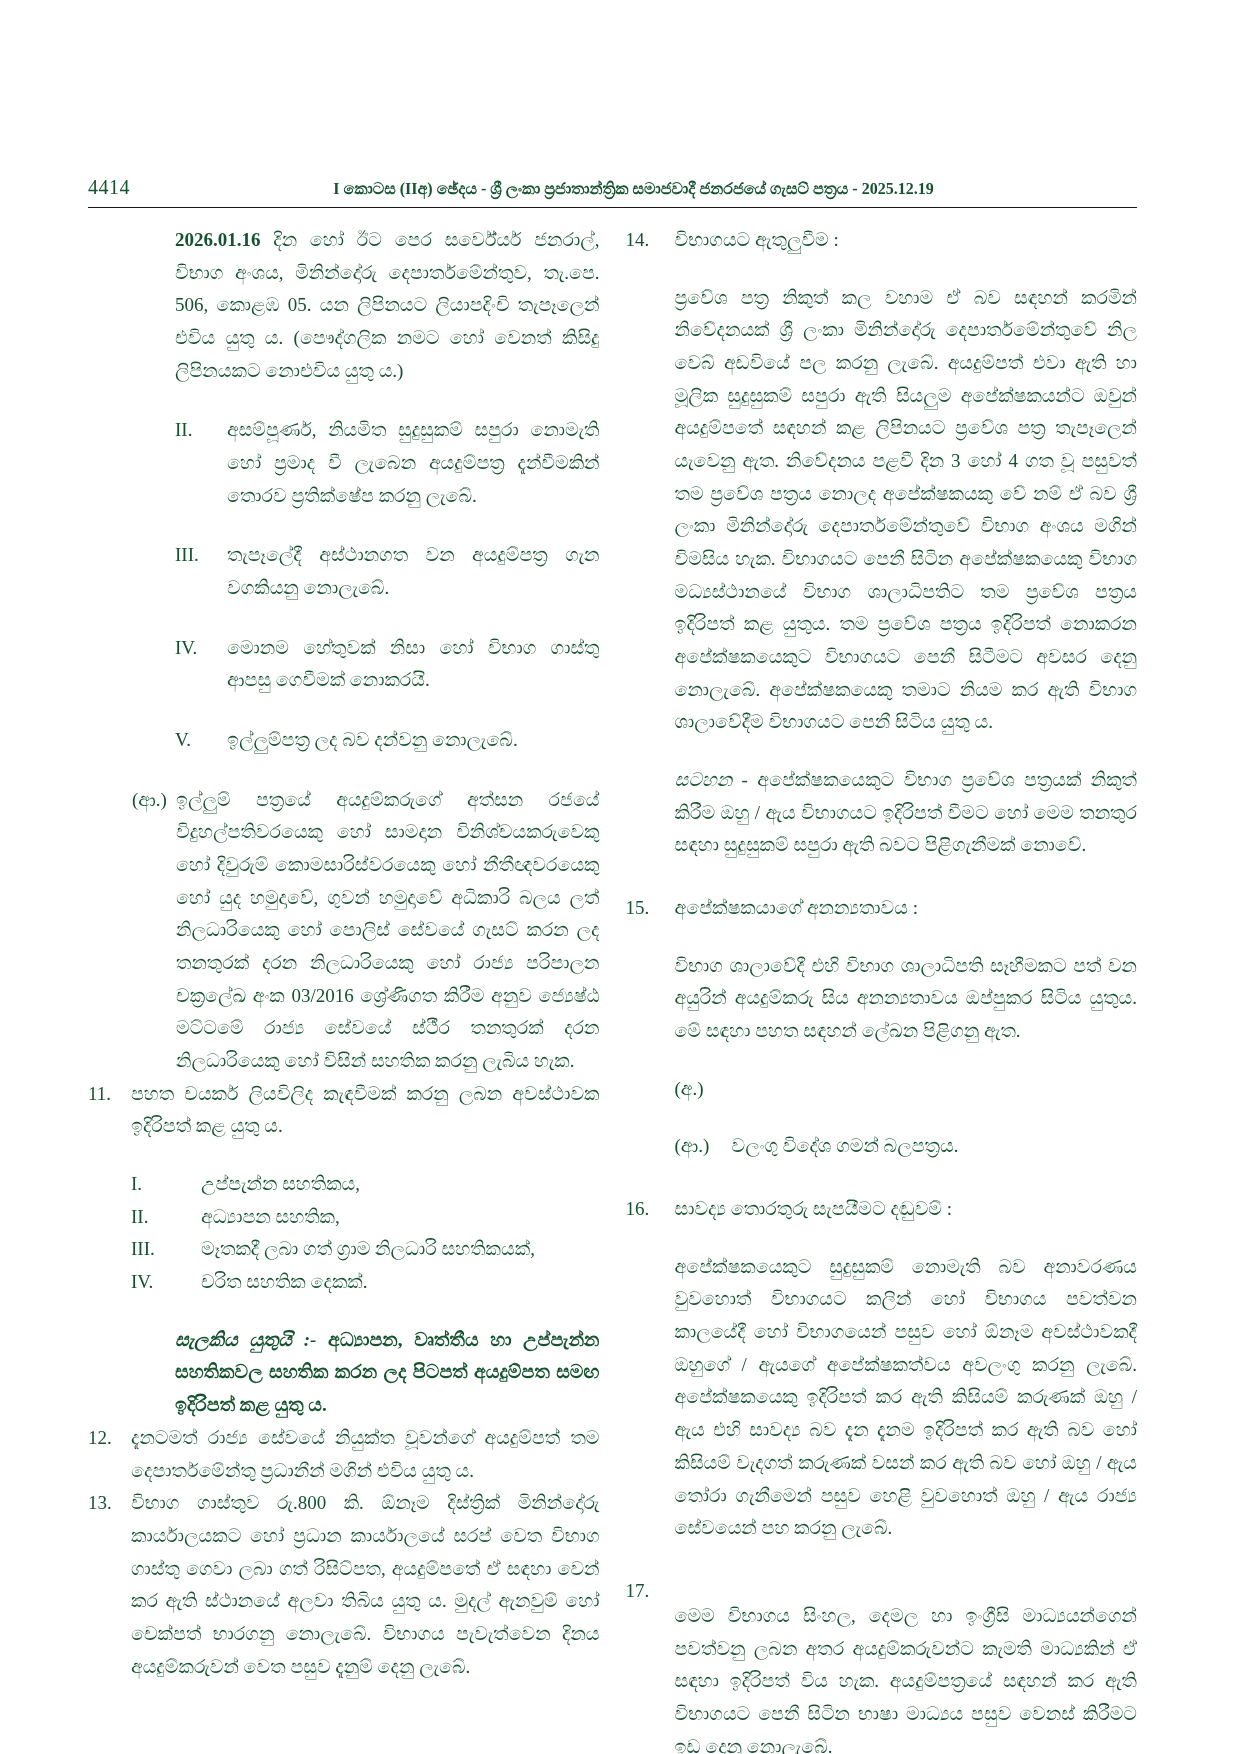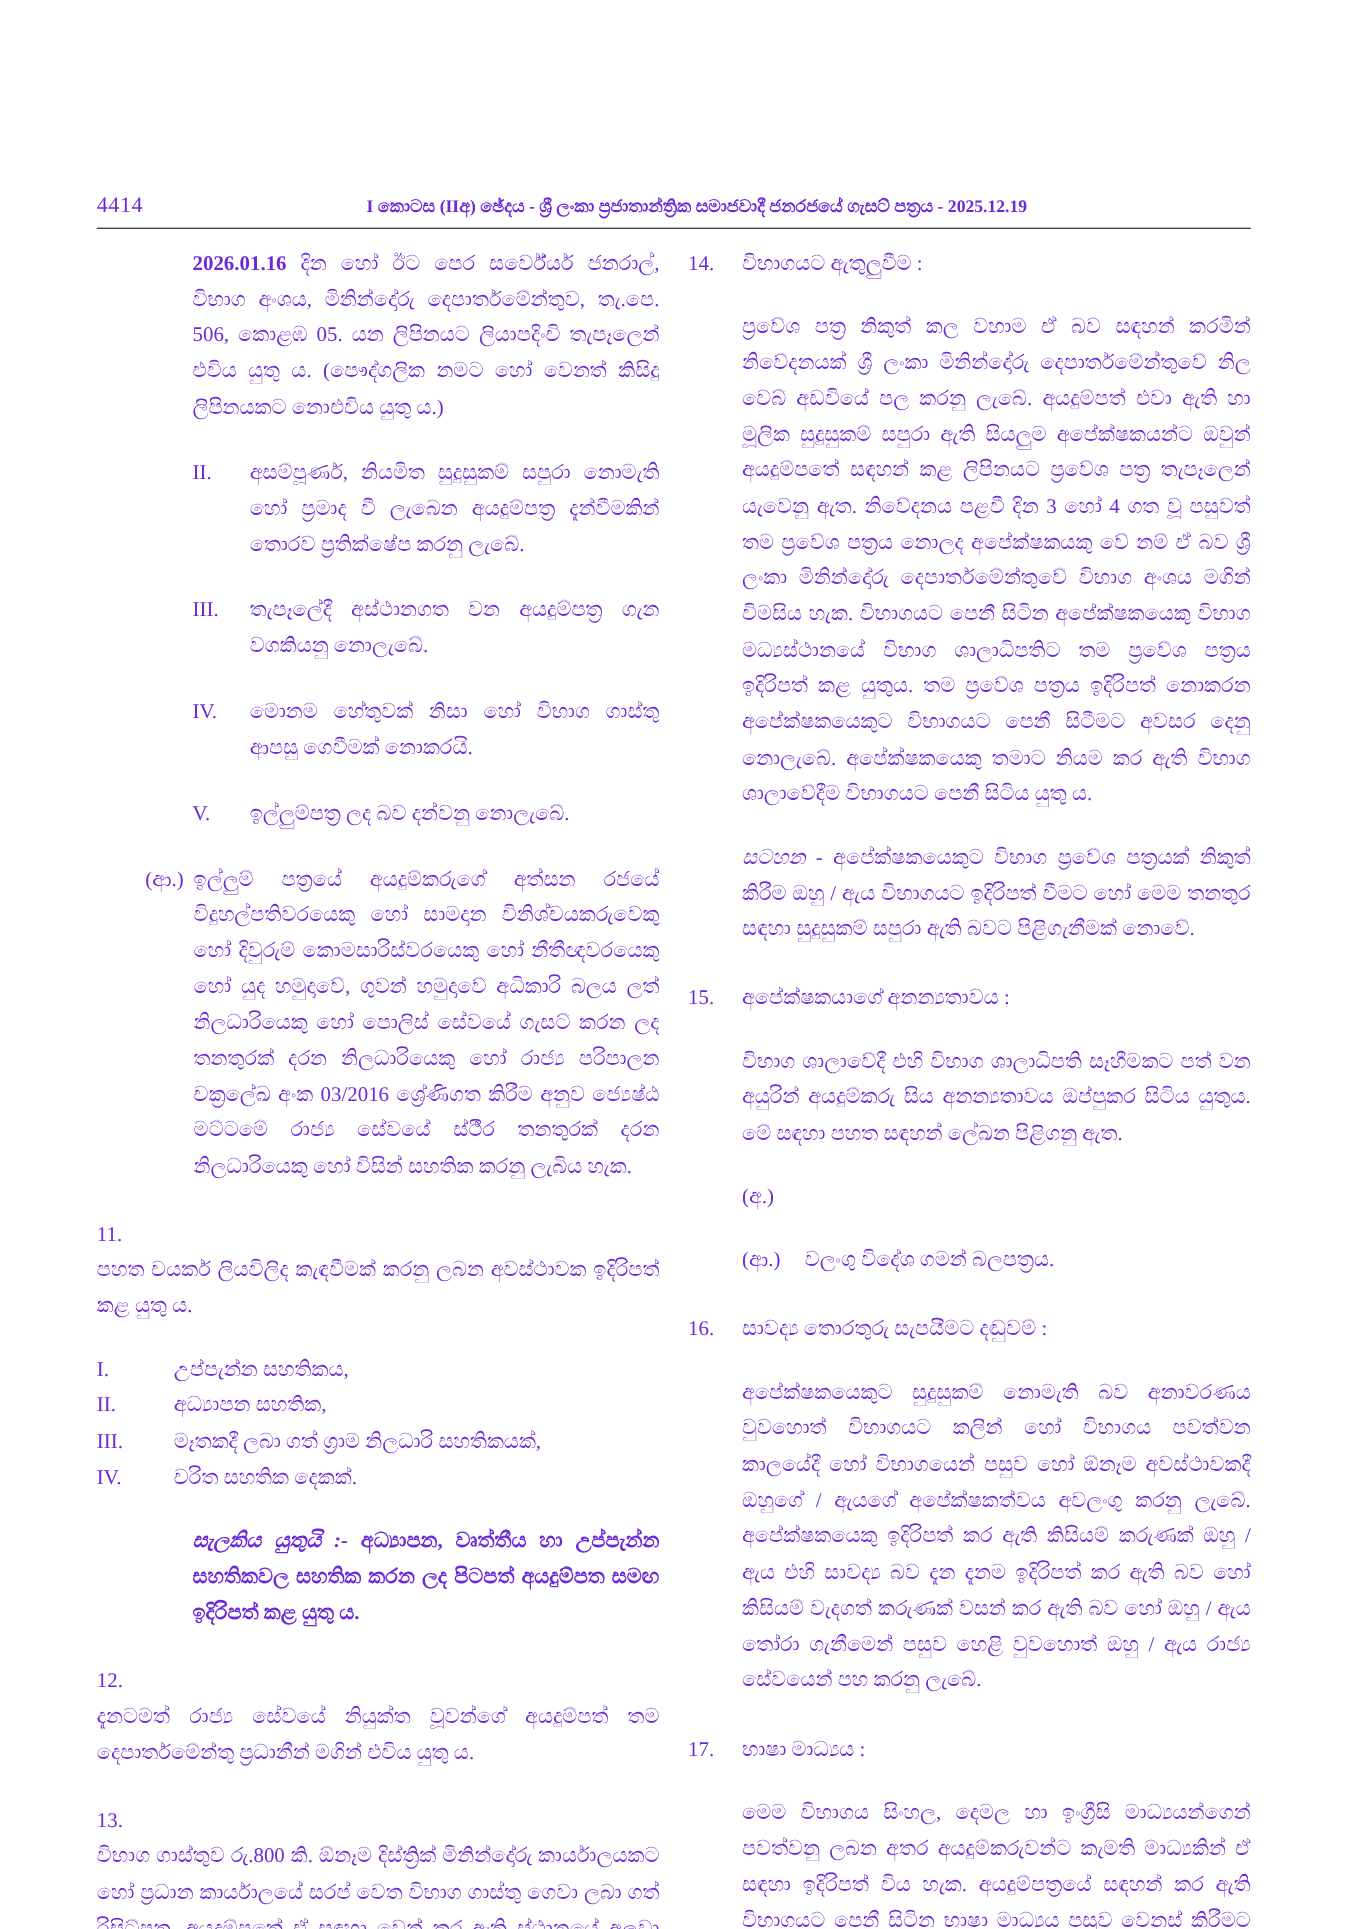--- a/index.html
+++ b/index.html
@@ -1,37 +1,37 @@
 <!DOCTYPE html>
 <html><head>
 <meta charset="utf-8">
 <style>
   html,body{margin:0;padding:0;background:#e8e8e8;}
   .sheet{
     position:relative;width:1241px;height:1754px;margin:0 auto;background:#ffffff;
-    color:#6d28d9;font-family:"Liberation Serif","DejaVu Serif",serif;
+    color:#14532d;font-family:"Liberation Serif","DejaVu Serif",serif;
     font-size:19px;line-height:1.72;
   }
   .header-row{position:absolute;top:170px;left:88px;right:104px;display:flex;align-items:baseline;}
   .page-num{font-size:20px;letter-spacing:.5px;}
   .header-title{flex:1;text-align:center;font-weight:bold;font-size:16px;}
   .rule{position:absolute;top:207px;left:88px;right:104px;border-top:1.7px solid #1a1a1a;}
   .columns{position:absolute;top:224px;left:88px;right:104px;display:flex;gap:26px;}
   .col{width:50%;}
   .j{text-align:justify;}
   .b{font-weight:bold;}
   .i{font-style:italic;}
 
   
   .intro{margin-left:87px;}
   .roman-item{display:flex;margin-left:87px;margin-top:27px;}
   .roman-m{width:52px;flex-shrink:0;}
   .sig{display:flex;margin-left:44px;margin-top:27px;}
   .sig-m{width:44px;flex-shrink:0;}
-  .numbered{display:flex;margin-top:29px;flex-direction:column;}
+  .numbered{display:flex;}
   .num-m{width:43px;flex-shrink:0;}
   .doc-list{margin-top:25px;}
   .doc-item{display:flex;}
   .doc-m{width:70px;flex-shrink:0;}
   .lnote{margin-left:87px;margin-top:25px;font-weight:bold;font-family:Liberation Serif, serif;}
 
   
   .r-item{display:flex;}
   .r-item + .r-item{margin-top:30px;}
   .r-num{width:49px;flex-shrink:0;}
@@ -153,20 +153,19 @@
         <span class="r-num">16.</span>
         <div style="flex:1">
           <div>සාවද්‍ය තොරතුරු සැපයීමට දඬුවම් :</div>
           <div class="r-par j">අපේක්ෂකයෙකුට සුදුසුකම් නොමැති බව අනාවරණය වුවහොත් විභාගයට කලින් හෝ විභාගය පවත්වන කාලයේදී හෝ විභාගයෙන් පසුව හෝ ඕනෑම අවස්ථාවකදී ඔහුගේ / ඇයගේ අපේක්ෂකත්වය අවලංගු කරනු ලැබේ. අපේක්ෂකයෙකු ඉදිරිපත් කර ඇති කිසියම් කරුණක් ඔහු / ඇය එහි සාවද්‍ය බව දැන දැනම ඉදිරිපත් කර ඇති බව හෝ කිසියම් වැදගත් කරුණක් වසන් කර ඇති බව හෝ ඔහු / ඇය තෝරා ගැනීමෙන් පසුව හෙළි වුවහොත් ඔහු / ඇය රාජ්‍ය සේවයෙන් පහ කරනු ලැබේ.</div>
         </div>
       </div>
 
       <div class="r-item">
         <span class="r-num">17.</span>
         <div style="flex:1">
-          <div>භාෂා මාධ්‍යය :</div>
           <div class="r-par j">මෙම විභාගය සිංහල, දෙමල හා ඉංග්‍රීසි මාධ්‍යයන්ගෙන් පවත්වනු ලබන අතර අයදුම්කරුවන්ට කැමති මාධ්‍යකින් ඒ සඳහා ඉදිරිපත් විය හැක. අයදුම්පත්‍රයේ සඳහන් කර ඇති විභාගයට පෙනී සිටින භාෂා මාධ්‍යය පසුව වෙනස් කිරීමට ඉඩ දෙනු නොලැබේ.</div>
         </div>
       </div>
 
     </div>
   </div>
 </div>
 
 </body></html>

